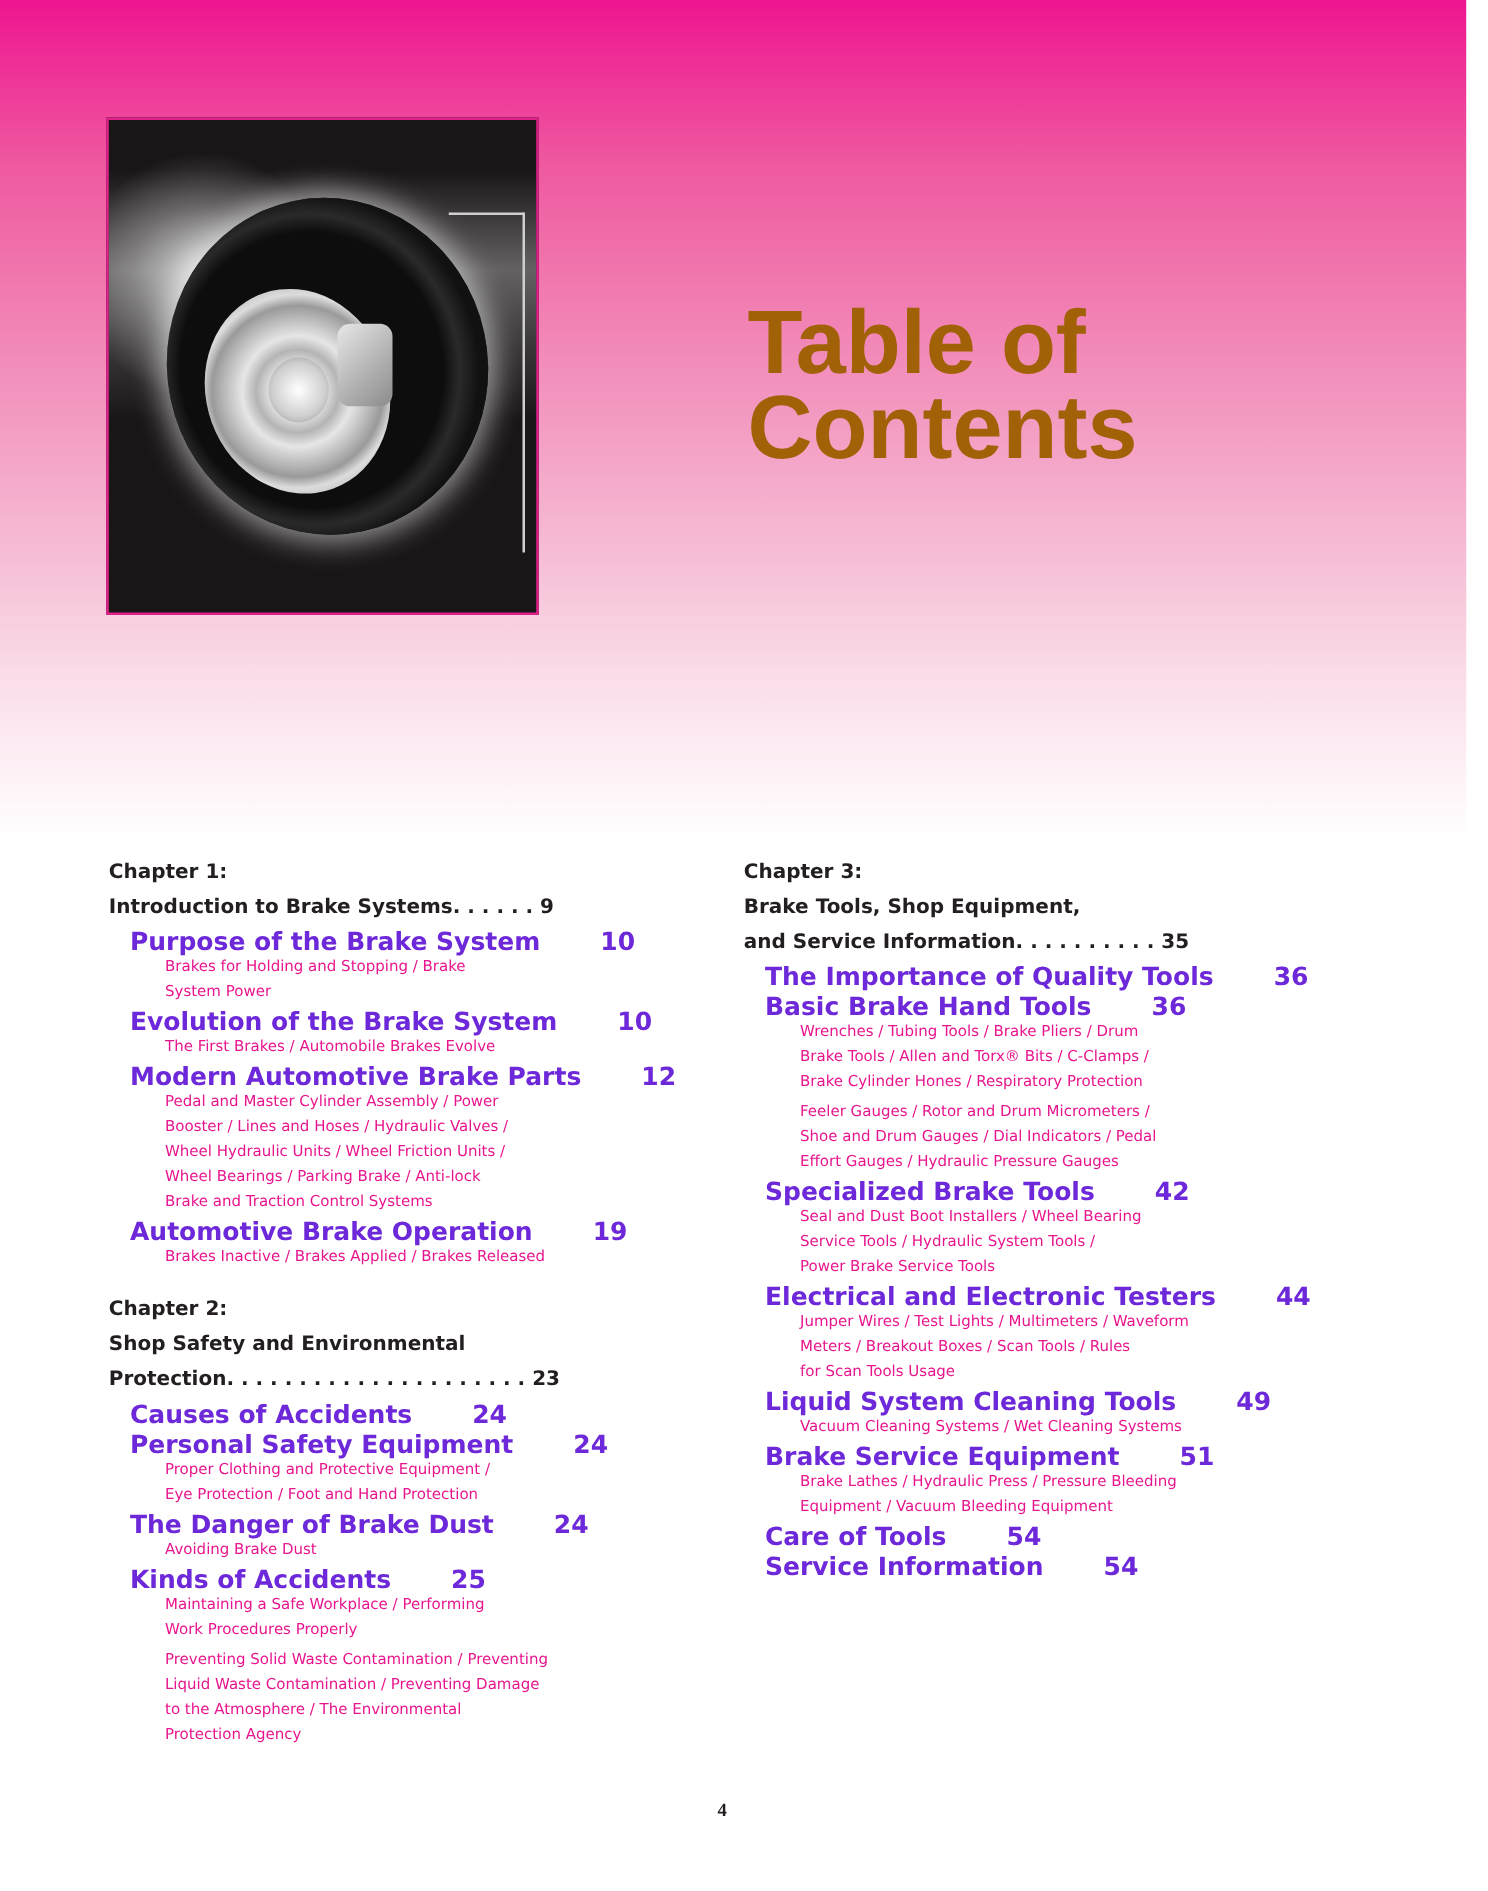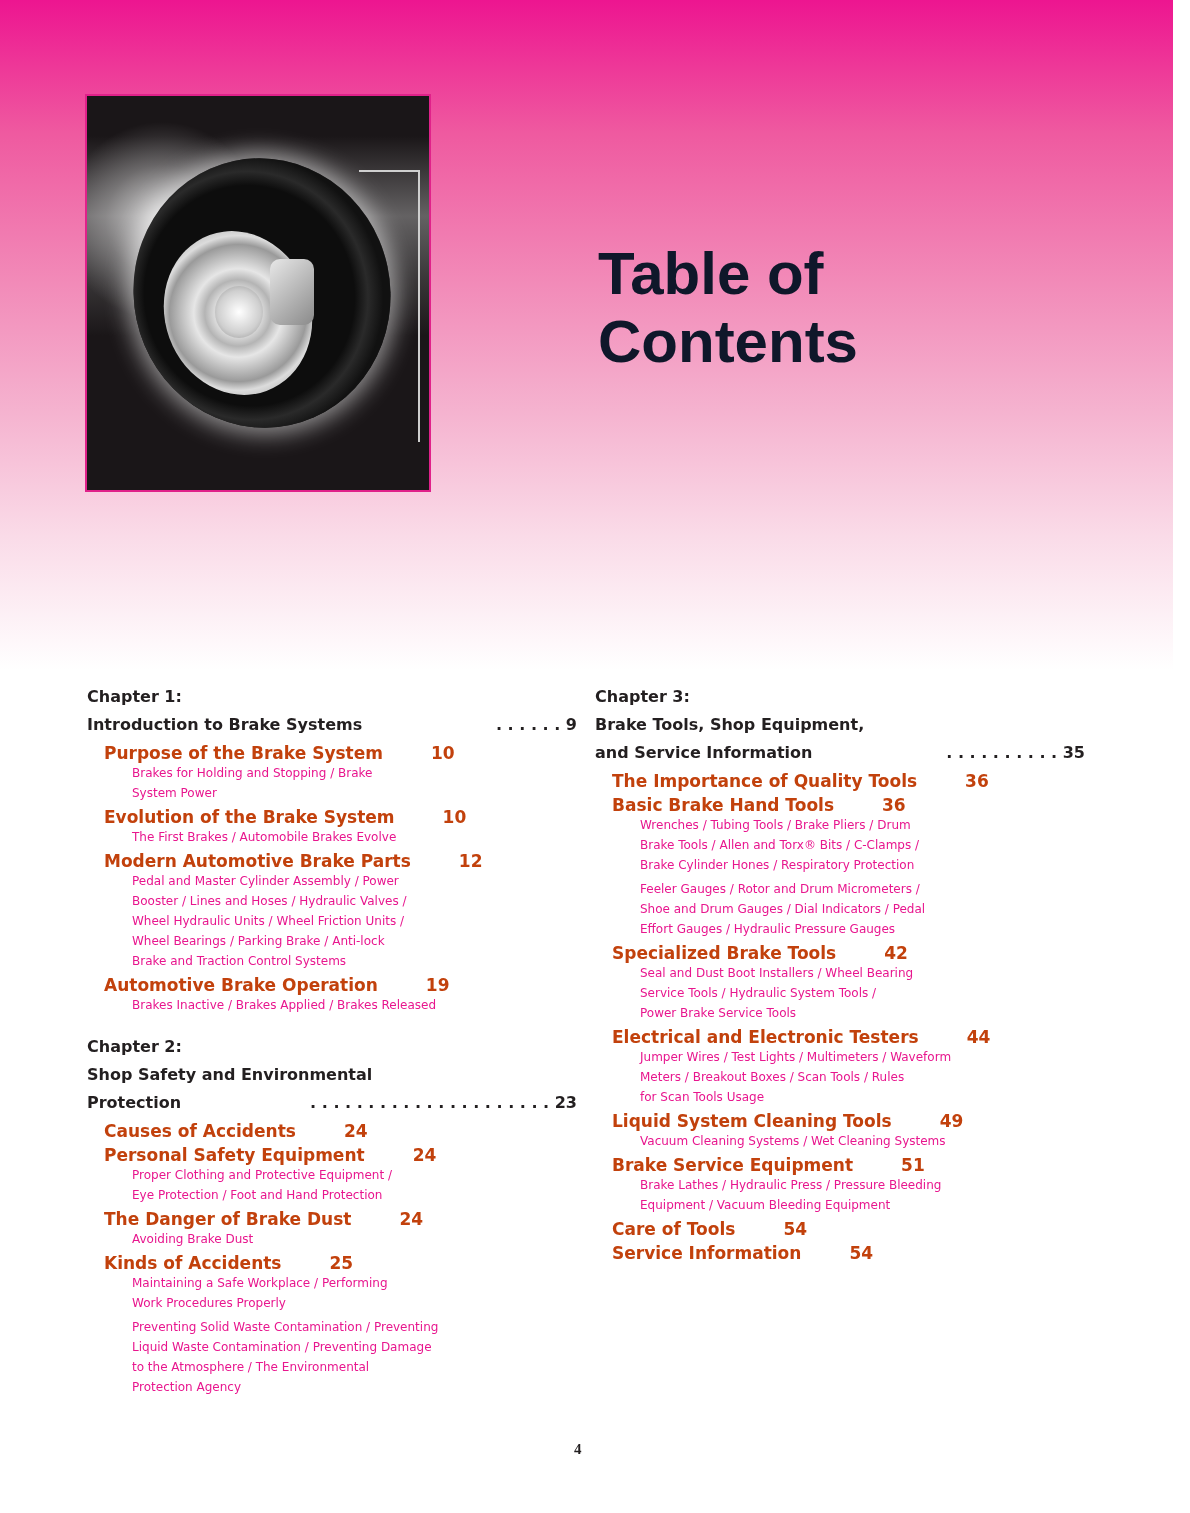--- a/index.html
+++ b/index.html
@@ -46,38 +46,38 @@
   }
   .photo-frame .deco-line-v {
     position: absolute; left: 331px; top: 74px; width: 2px; height: 272px; background: #cfcfcf;
   }
   .photo-frame .deco-line-h {
     position: absolute; left: 272px; top: 74px; width: 60px; height: 2px; background: #cfcfcf;
   }
   .title {
     position: absolute; left: 598px; top: 240px;
     font-family: "Liberation Sans", sans-serif; font-weight: bold;
-    font-size: 60px; line-height: 68px; color: #0f172a; letter-spacing: 0px;
+    font-size: 72px; line-height: 68px; color: #a16207; letter-spacing: 0px;
   }
   .title span { display: block; }
 
   .col { position: absolute; top: 683px; width: 490px; }
   .col-left { left: 87px; }
   .col-right { left: 595px; }
   .chapter { margin-bottom: 18px; }
   .chapter-title {
     font-family: "DejaVu Sans", sans-serif; font-weight: bold;
     font-size: 16px; line-height: 28px; color: #231f20;
   }
   .chapter-title .page { white-space: nowrap; }
-  .chapter-line-last { display: flex; justify-content: space-between; }
+  .chapter-line-last { display: flex; justify-content: flex-start; }
   .section { margin-left: 17px; margin-top: 4px; }
   .section-head {
     font-family: "DejaVu Sans", sans-serif; font-weight: bold;
-    font-size: 17px; line-height: 20px; color: #c2410c;
+    font-size: 20px; line-height: 20px; color: #6d28d9;
   }
   .section-head .pg { margin-left: 48px; }
   .section-sub {
     margin-left: 28px;
     font-family: "DejaVu Sans", sans-serif; font-size: 12px; line-height: 20px; color: #e8168e;
     white-space: pre-line;
   }
   .page-number {
     position: absolute; left: 574px; top: 1441px;
     font-family: "Liberation Serif", serif; font-weight: bold; font-size: 15px; color: #231f20;

